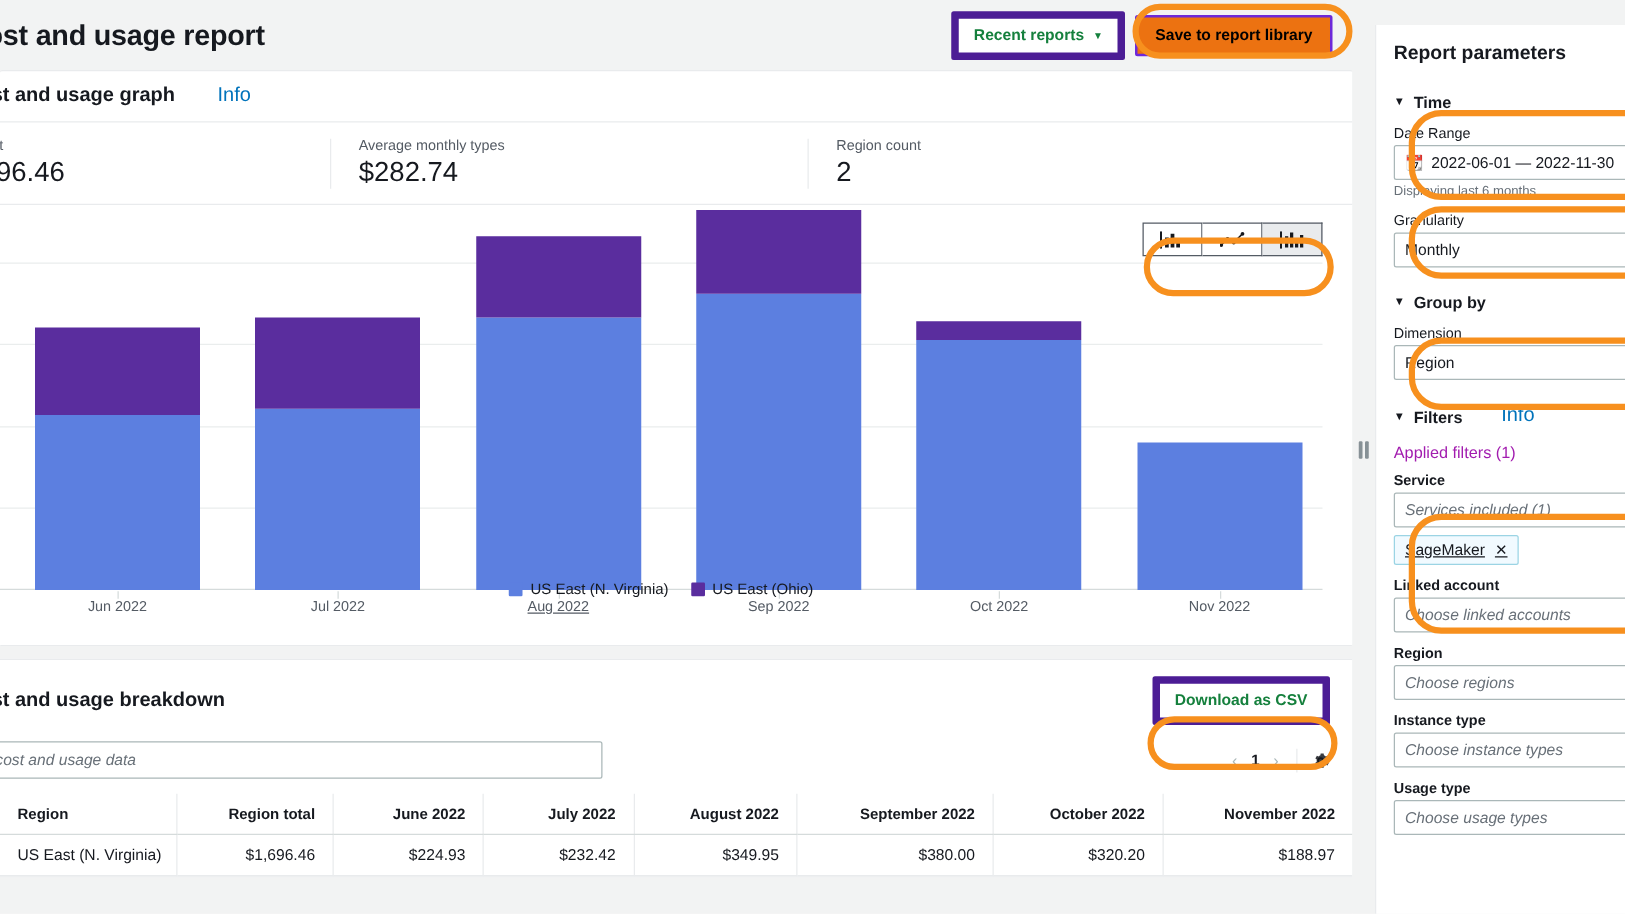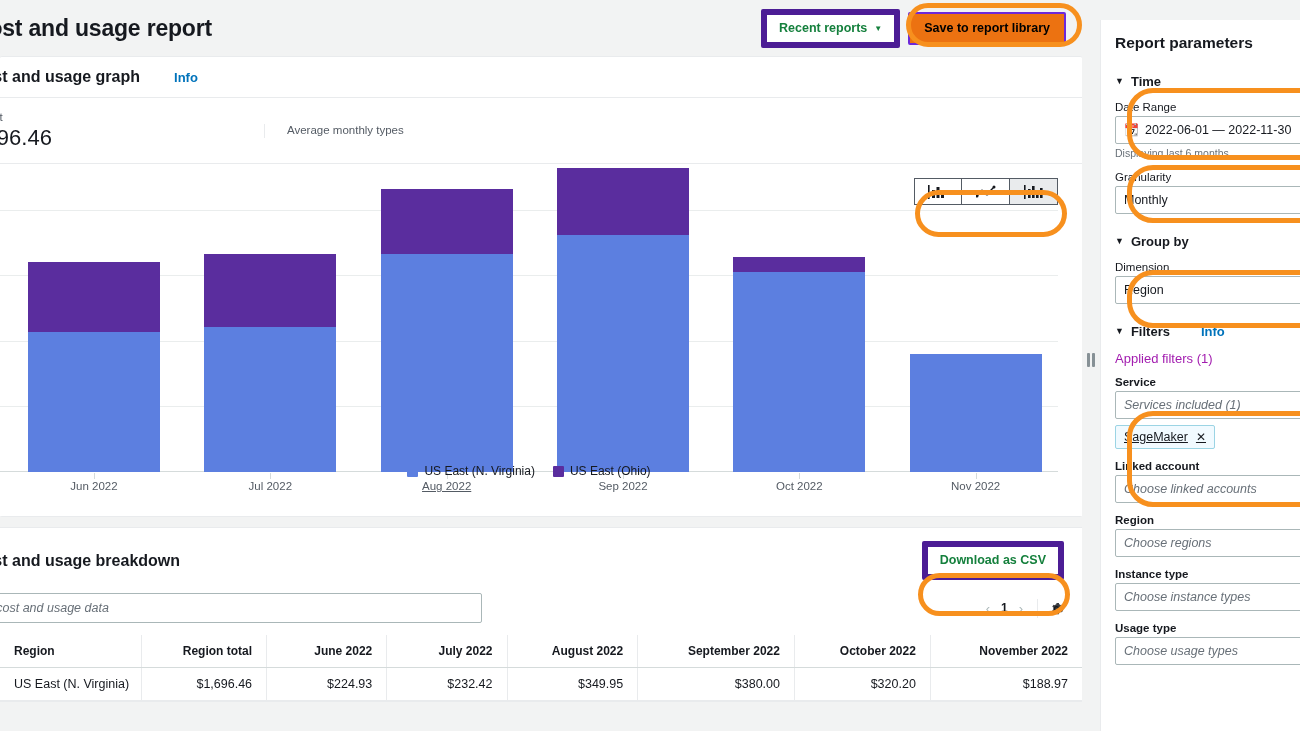--- a/index.html
+++ b/index.html
@@ -45,21 +45,21 @@
   .btn-primary { background:#ec7211; border:2px solid #6d28d9; color:#000000; padding:7px 14px; }
   .caret { font-size:8px; line-height:1; transform:translateY(1px); }
 
   
   .card { background:#fff; border:1px solid #e9ebed; border-radius:2px; }
   .card-head {
     padding:11px 20px 11px 0; display:flex; align-items:center; gap:8px;
     border-bottom:1px solid #e9ebed;
   }
   .card-title { font-size:16px; font-weight:700; margin-left:-28px; white-space:nowrap; }
-  .info-link { color:#0073bb; font-size:13px; font-weight:700; cursor:pointer;padding-left:24px; }
+  .info-link { color:#0073bb; font-size:16px; font-weight:400; cursor:pointer;padding-left:24px; }
 
   
   .stats { display:flex; height:66px; align-items:center; border-bottom:1px solid #e9ebed; }
   .stat { padding:0 0 0 0; position:relative; }
   .stat + .stat { border-left:1px solid #e9ebed; }
   .stat-label { font-size:11.5px; color:#545b64; margin-bottom:2px; }
   .stat-value { font-size:22px; font-weight:400; color:#16191f; }
   .stat-1 { width:310px; padding-left:0; margin-left:-46px; }
   .stat-2 { width:382px; padding-left:22px; }
   .stat-3 { width:390px; padding-left:22px; }
@@ -177,20 +177,25 @@
         <span class="info-link" style="margin-left:2px;">Info</span>
       </div>
 
       <div class="stats">
         <div class="stat stat-1">
           <div class="stat-label">Total cost</div>
           <div class="stat-value">$1,696.46</div>
         </div>
         <div class="stat stat-2">
           <div class="stat-label">Average monthly types</div>
+          <div class="stat-value">$282.74</div>
+        </div>
+        <div class="stat stat-3">
+          <div class="stat-label">Region count</div>
+          <div class="stat-value">2</div>
         </div>
       </div>
 
       <div class="chart-wrap">
         <div class="chart-toolbar">
           <div class="seg">
             <svg width="20" height="14" viewBox="0 0 20 14">
               <rect x="0" y="0" width="1.6" height="14" fill="#16191f"></rect>
               <rect x="4" y="5" width="3" height="8" fill="#16191f"></rect>
               <rect x="8.5" y="2" width="3" height="11" fill="#16191f"></rect>

